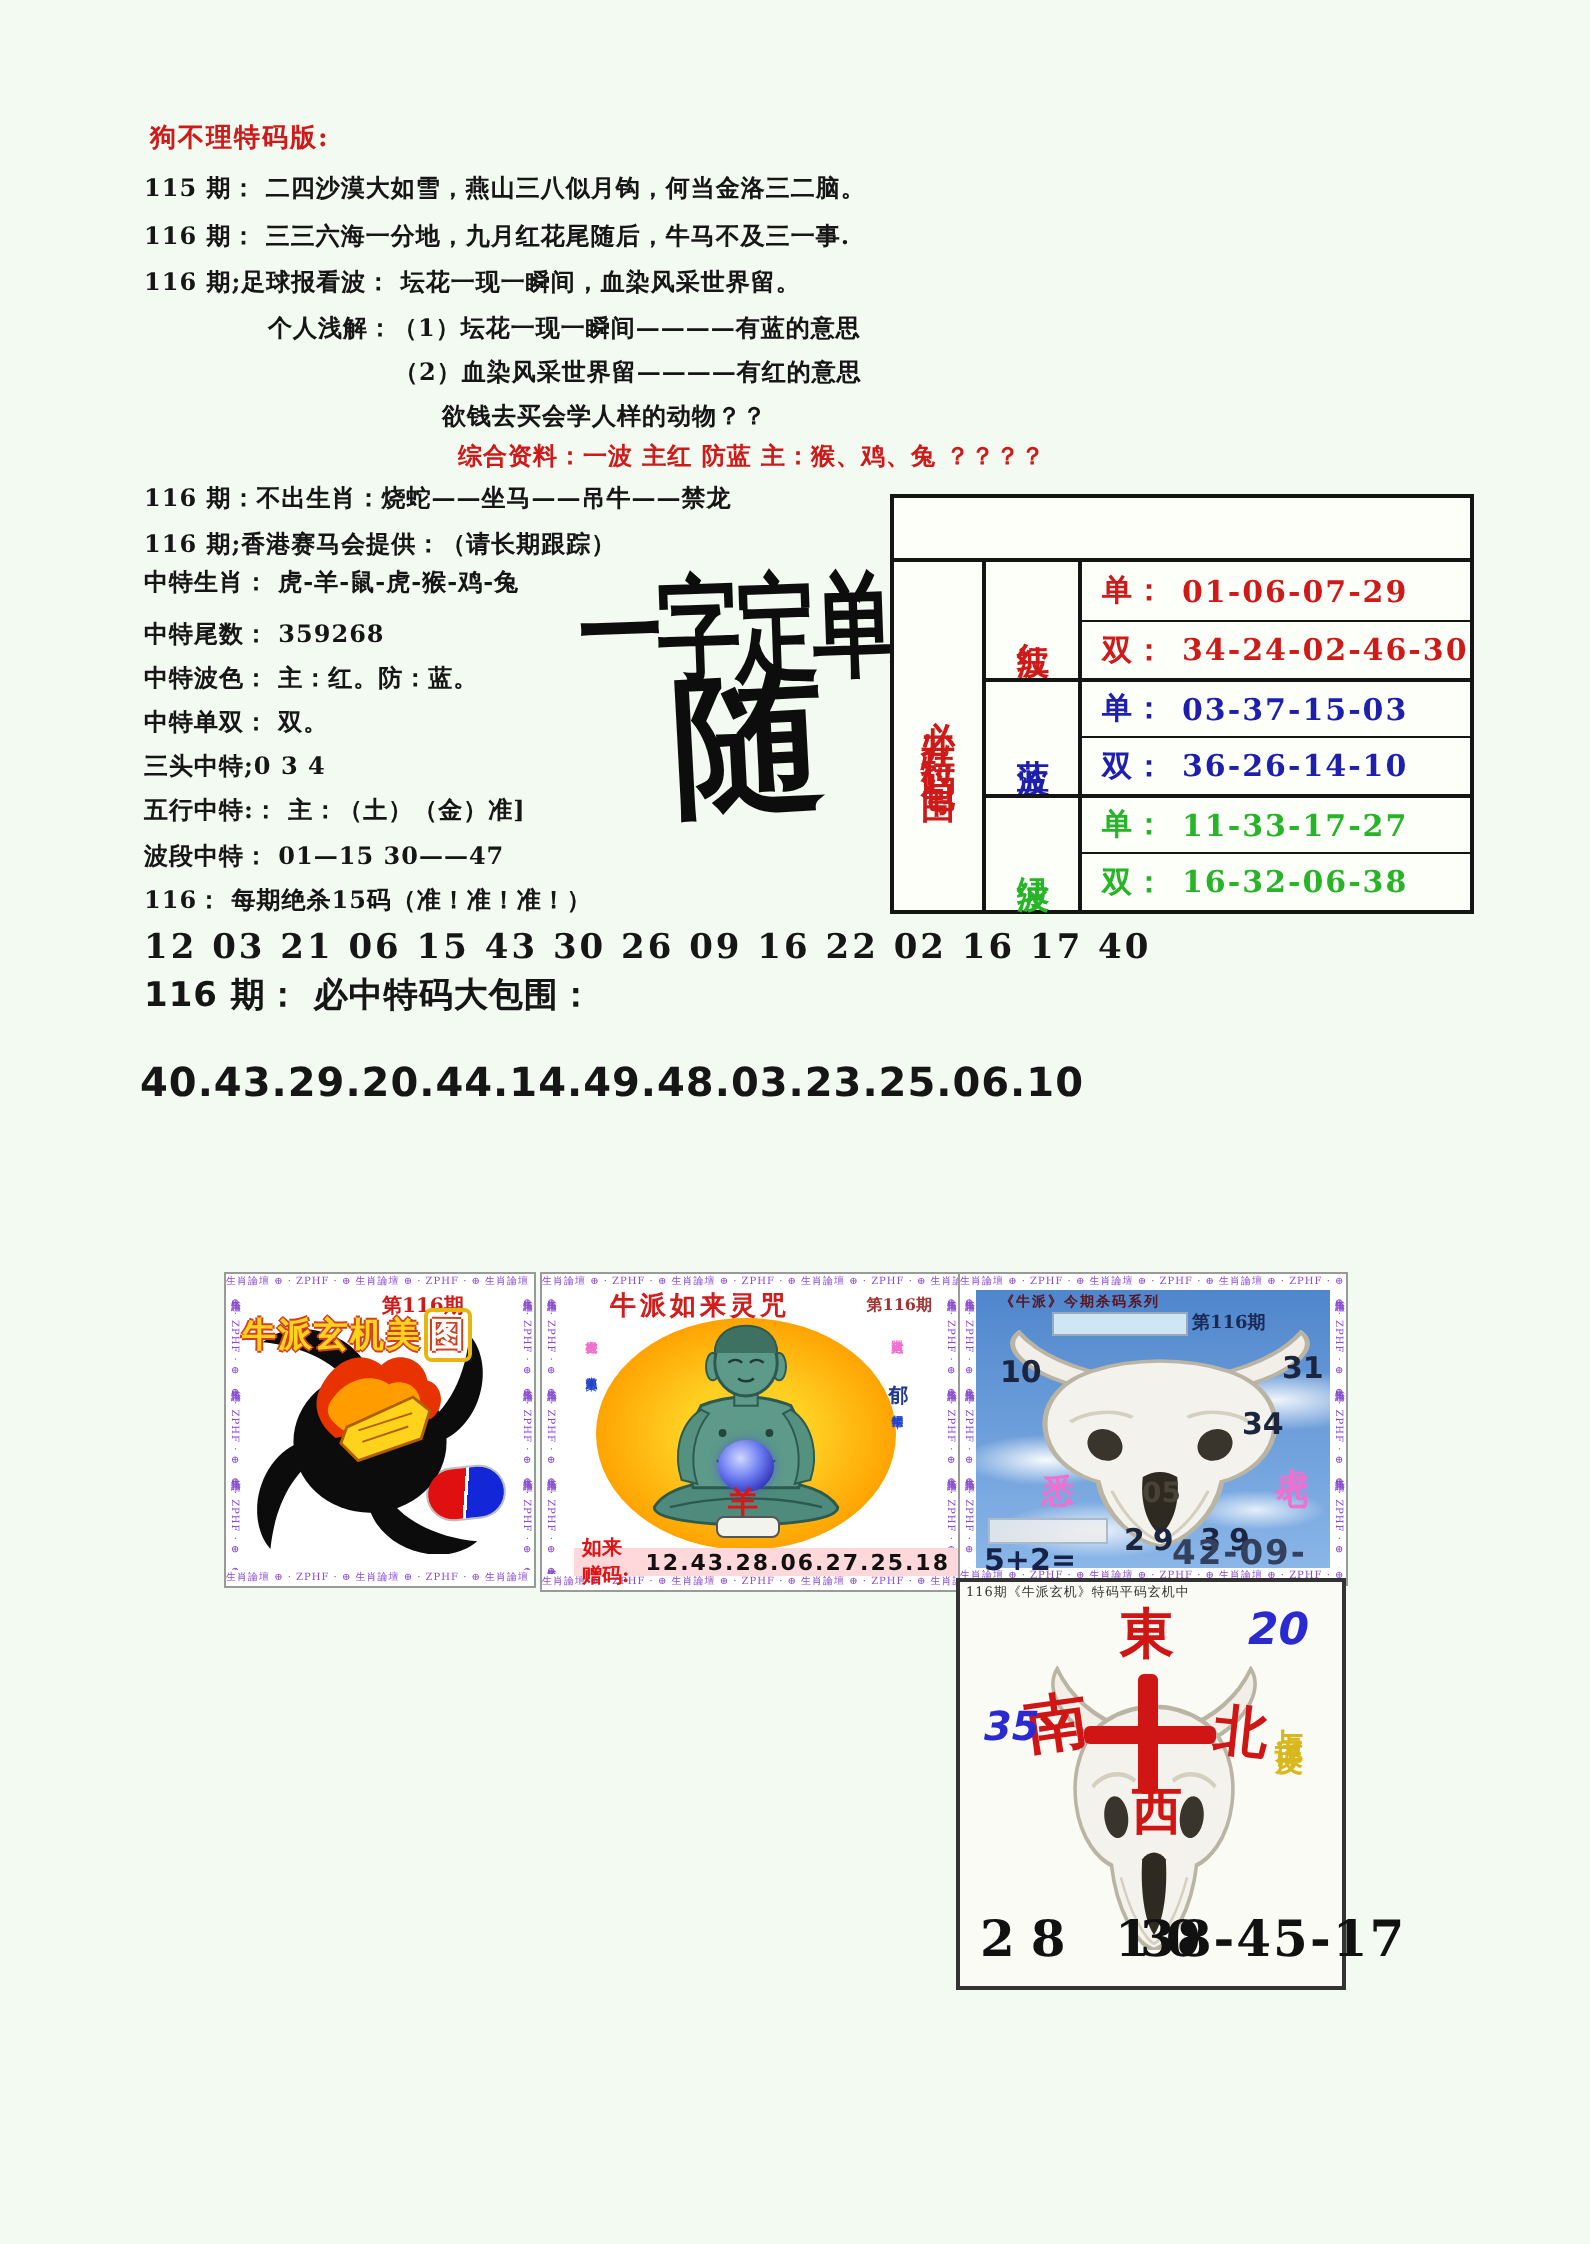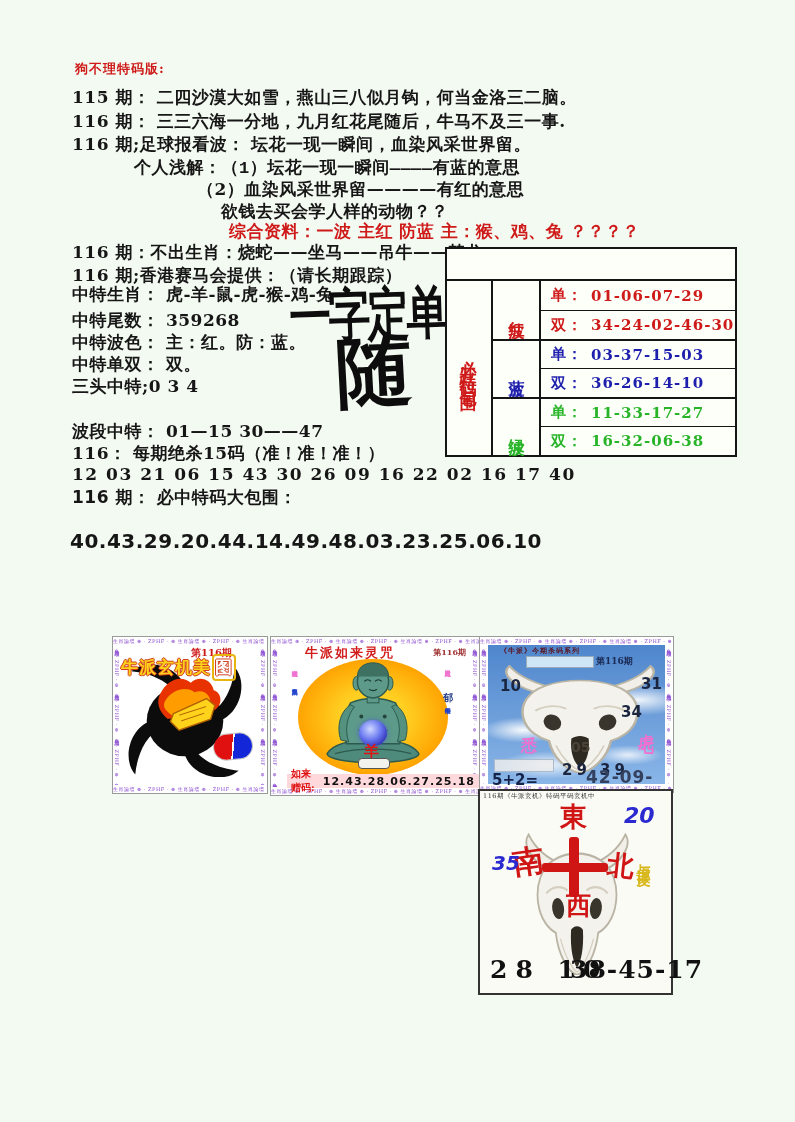--- a/index.html
+++ b/index.html
@@ -1,23 +1,23 @@
 <!DOCTYPE html>
 <html><head>
 <meta charset="utf-8">
 <style>
   html,body{margin:0;padding:0;}
   body{width:795px;height:1122px;background:#f3faf1;position:relative;overflow:hidden;
        font-family:"DejaVu Serif", serif;color:#161616;}
   .abs{position:absolute;}
-  .line{position:absolute;font-weight:bold;font-size:17px;white-space:nowrap;letter-spacing:.5px;}
+  .line{position:absolute;font-weight:bold;font-size:12px;white-space:nowrap;letter-spacing:.5px;}
   .red{color:#cf1a1a;}
   .hdr{position:absolute;left:75px;top:60px;font-size:13px;font-weight:bold;color:#cf1a1a;letter-spacing:1px;}
   .ln0{left:72px;top:86px;} .ln1{left:72px;top:110px;} .ln2{left:72px;top:133px;}
-  .ln3{left:134px;top:156px;font-family:Liberation Mono, monospace;} .ln4{left:197px;top:178px;} .ln5{left:221px;top:200px;}
+  .ln3{left:134px;top:156px;} .ln4{left:197px;top:178px;} .ln5{left:221px;top:200px;}
   .ln6{left:229px;top:220px;} .ln7{left:72px;top:241px;} .ln8{left:72px;top:264px;}
   .ln9{left:72px;top:283px;} .ln10{left:72px;top:309px;} .ln11{left:72px;top:331px;}
   .ln12{left:72px;top:353px;} .ln13{left:72px;top:375px;} .ln14{left:72px;top:397px;}
   .ln15{left:72px;top:420px;} .ln16{left:72px;top:442px;}
 
   
   .calli1{position:absolute;left:288px;top:280px;font-size:42px;font-weight:bold;color:#0d0d0d;
           letter-spacing:-3px;transform:rotate(-2deg) scaleY(1.35);transform-origin:left top;white-space:nowrap;}
   .calli2{position:absolute;left:336px;top:322px;font-size:76px;font-weight:bold;color:#0d0d0d;transform:rotate(-3deg);}
 
@@ -155,20 +155,21 @@
   <div class="line ln4">（2）血染风采世界留————有红的意思</div>
   <div class="line ln5">欲钱去买会学人样的动物？？</div>
   <div class="line ln6 red">综合资料：一波 主红 防蓝 主：猴、鸡、兔 ？？？？</div>
   <div class="line ln7">116 期：不出生肖：烧蛇——坐马——吊牛——禁龙</div>
   <div class="line ln8">116 期;香港赛马会提供：（请长期跟踪）</div>
   <div class="line ln9">中特生肖： 虎-羊-鼠-虎-猴-鸡-兔</div>
   <div class="line ln10">中特尾数：  359268</div>
   <div class="line ln11">中特波色： 主：红。防：蓝。</div>
   <div class="line ln12">中特单双： 双。</div>
   <div class="line ln13">三头中特;0 3 4</div>
+  <div class="line ln14">五行中特:： 主：（土）（金）准]</div>
   <div class="line ln15">波段中特： 01—15 30——47</div>
   <div class="line ln16">116： 每期绝杀15码（准！准！准！）</div>
 
   <div class="calli1">一字定单双</div>
   <div class="calli2">随</div>
 
   <div class="tbl">
     <div class="tbl-top"></div>
     <div class="tbl-grid">
       <div class="side">必开特码包围</div>

